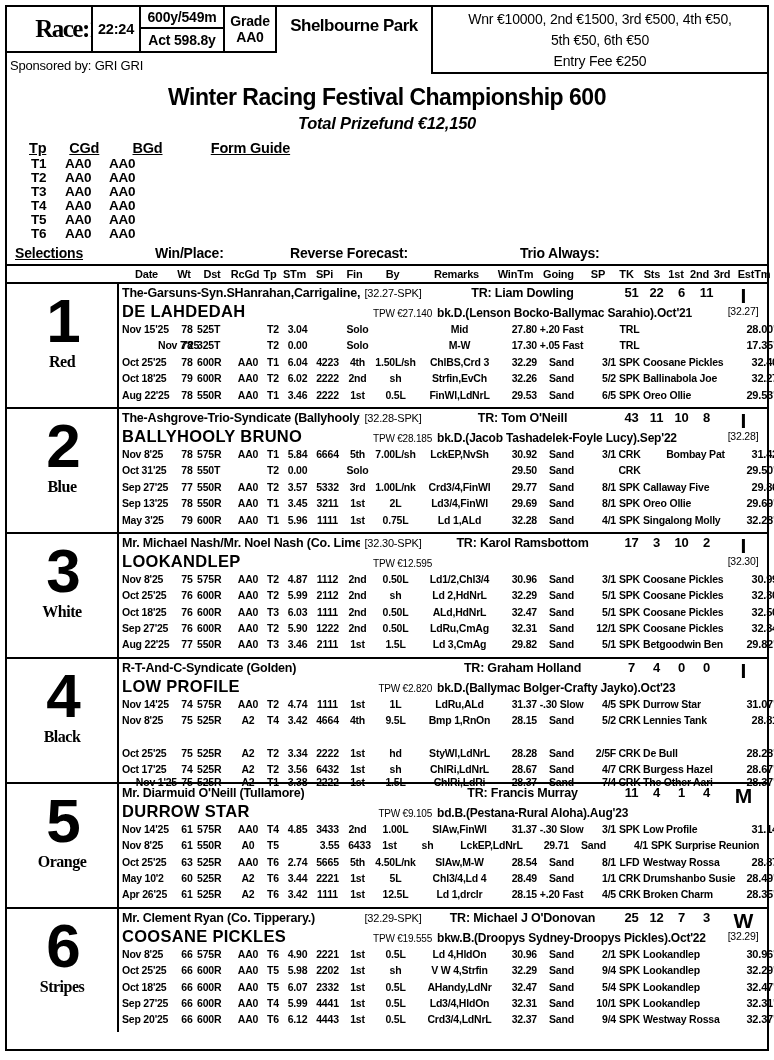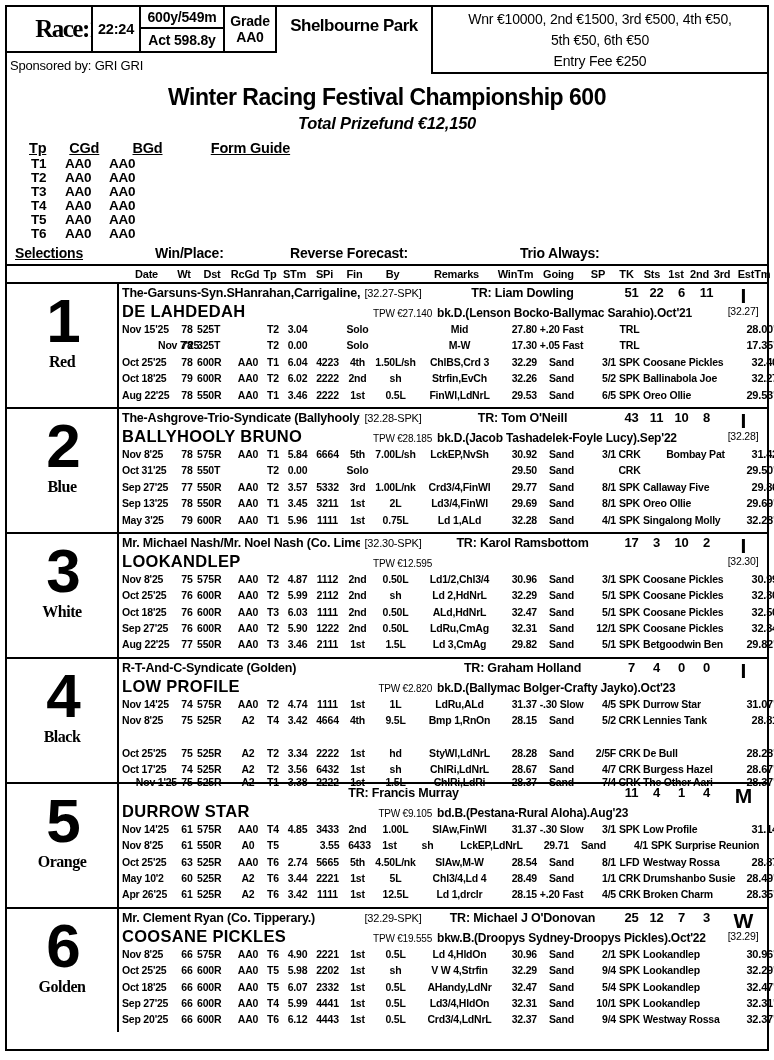--- a/index.html
+++ b/index.html
@@ -629,20 +629,21 @@
         </div>
       </div>
       <div class="runner">
         <div class="trap-col">
           <div class="trap-num">5</div>
           <div class="vest">Orange</div>
         </div>
         <div class="runner-main">
           <div class="rhead">
             <div class="rline1">
+              <span class="owner">Mr. Diarmuid O'Neill (Tullamore)</span>
               <span class="best"></span>
               <span class="trainer">TR: Francis Murray</span>
               <span class="stat">11</span>
               <span class="stat">4</span>
               <span class="stat">1</span>
               <span class="stat">4</span>
             </div>
             <div class="rline2">
               <span class="dogname">DURROW STAR</span>
               <span class="tpw">TPW €9.105</span>
@@ -741,21 +742,21 @@
             <span class="fc sp" style="width: 30px; text-align: right;">4/5</span>
             <span class="fc tk" style="width: 27px; text-align: center;">CRK</span>
             <span class="fc winner" style="width: 93px; text-align: left;">Broken Charm</span>
             <span class="fc esttm" style="width: 42px; text-align: right;">28.35"</span>
           </div>
         </div>
       </div>
       <div class="runner">
         <div class="trap-col">
           <div class="trap-num">6</div>
-          <div class="vest">Golden</div>
+          <div class="vest">Stripes</div>
         </div>
         <div class="runner-main">
           <div class="rhead">
             <div class="rline1">
               <span class="owner">Mr. Clement Ryan (Co. Tipperary.)</span>
               <span class="best">[32.29-SPK]</span>
               <span class="trainer">TR: Michael J O'Donovan</span>
               <span class="stat">25</span>
               <span class="stat">12</span>
               <span class="stat">7</span>

